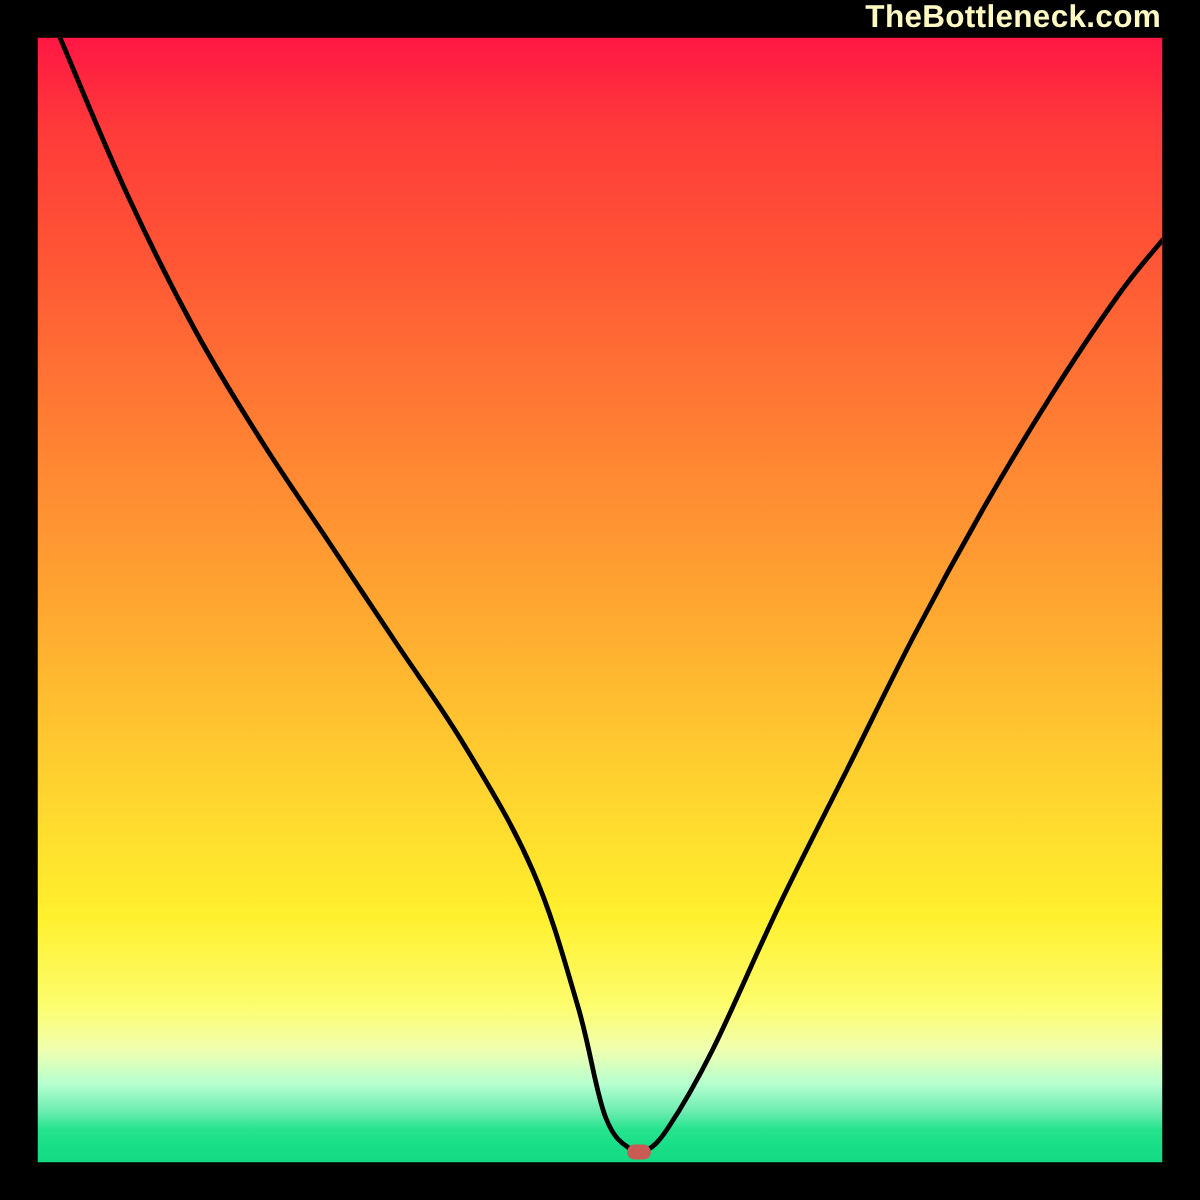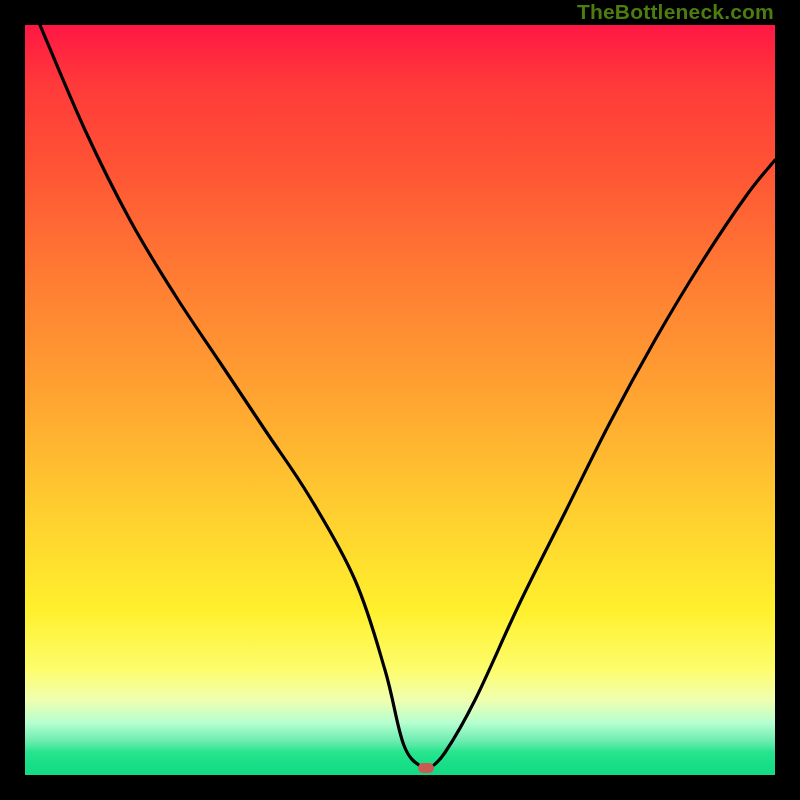--- a/index.html
+++ b/index.html
@@ -48,21 +48,21 @@
       #6becb0 95.5%,
       #27e48d 97%,
       #18df87 98.5%,
       #14db83 100%
     );
   }
   .watermark {
     position: absolute;
     top: 0;
     right: 26px;
-    color: #4d7c0f;
+    color: #fef9c3;
     font-size: 21px;
     font-weight: 600;
     letter-spacing: 0.2px;
     user-select: none;
   }
   svg.curve {
     position: absolute;
     left: 0;
     top: 0;
     width: 750px;

